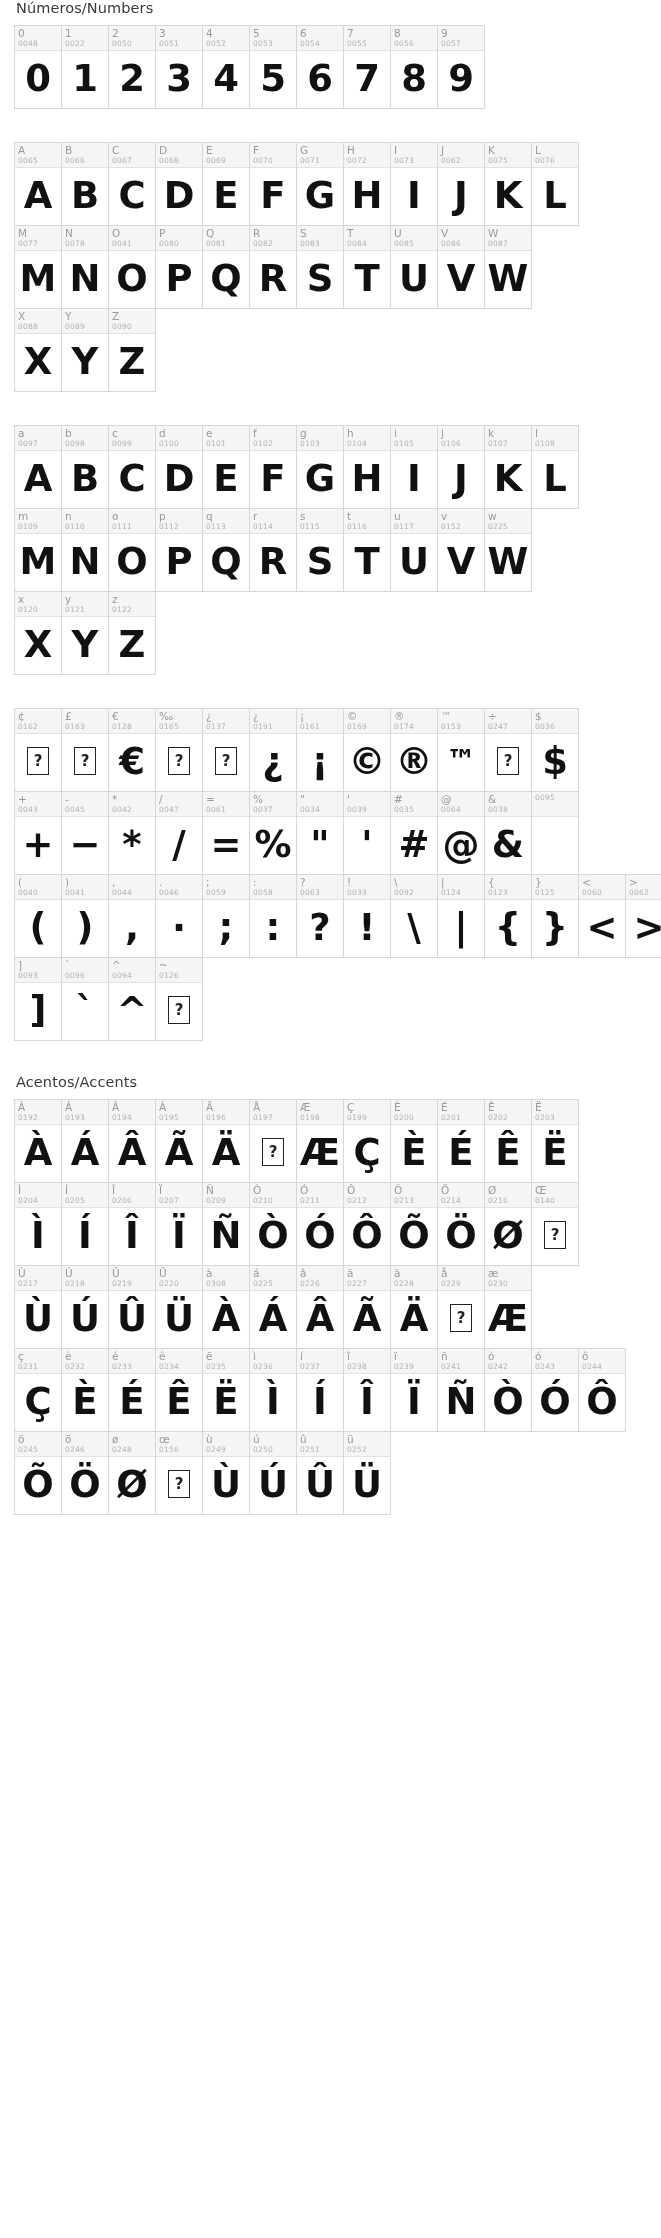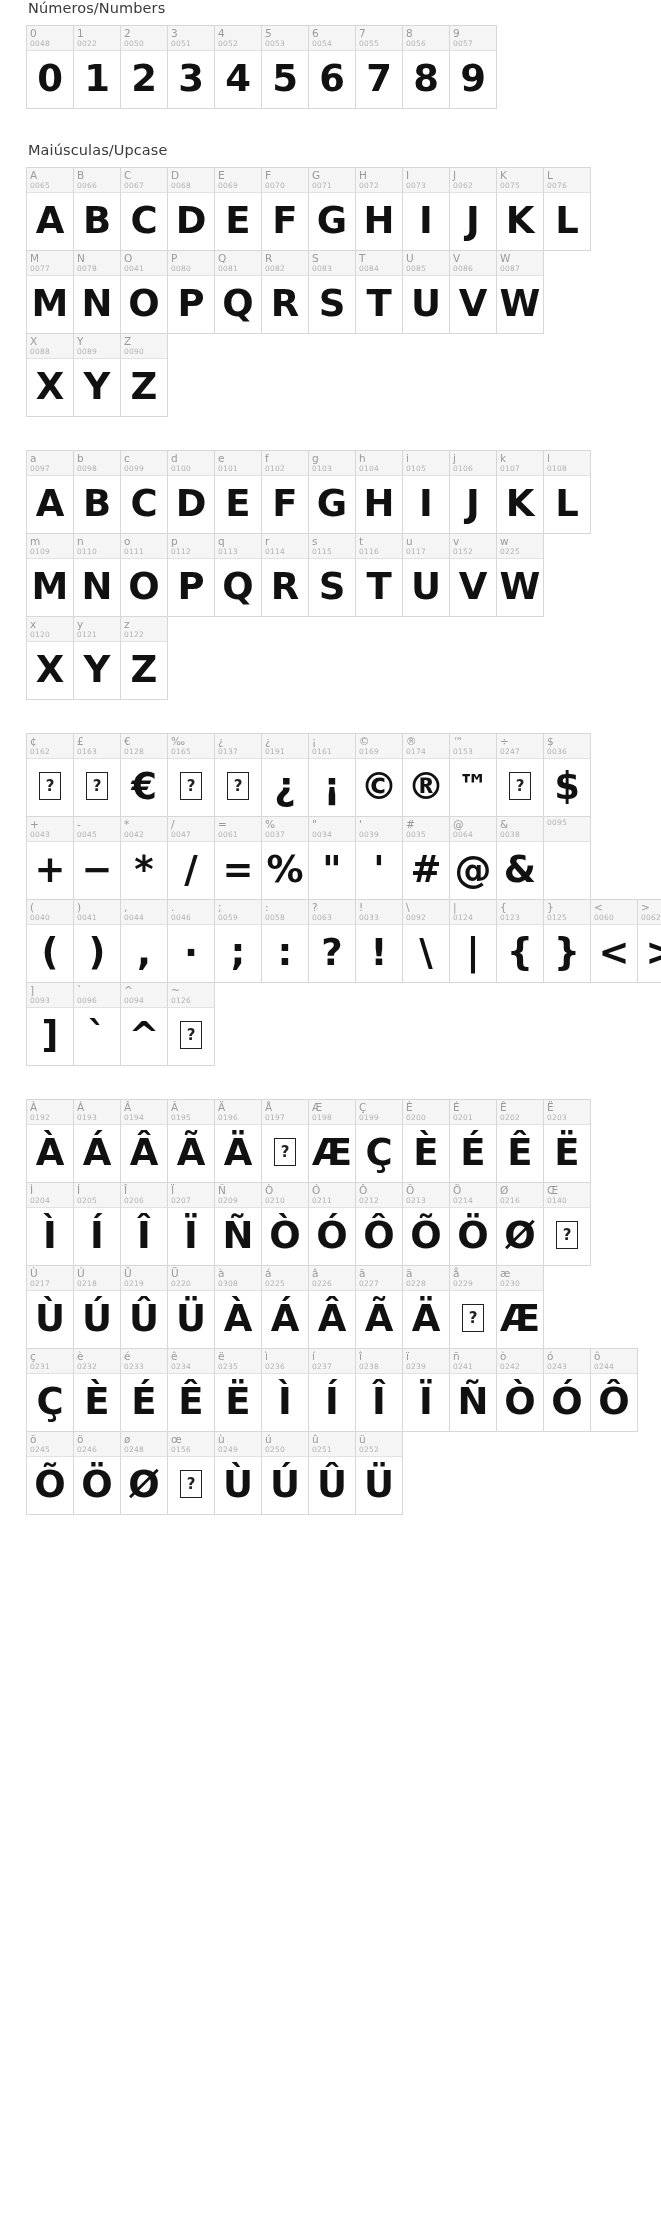--- a/index.html
+++ b/index.html
@@ -9,21 +9,21 @@
   }
   body {
     width: 661px;
     font-family: "DejaVu Sans", "Liberation Sans", sans-serif;
     color: #333333;
     -webkit-font-smoothing: antialiased;
   }
   .page {
     width: 661px;
     box-sizing: border-box;
-    padding: 0 0 40px 16px;
+    padding: 0 0 40px 4px;
   }
   .section {
     margin: 0 0 0 0;
   }
   .section-title {
     font-size: 14.5px;
     color: #3a3a3a;
     font-family: "DejaVu Sans", "Liberation Sans", sans-serif;
     padding: 0 0 9px 12px;
     letter-spacing: 0.1px;
@@ -184,21 +184,20 @@
                 <span class="cell-char">9</span>
                 <span class="cell-code">0057</span>
               </div>
               <div class="cell-glyph">9</div>
             </div>
           </div>
         </div>
       </div>
       <div class="section-gap"></div>
       <div class="section">
-        <div class="section-title">Maiúsculas/Upcase</div>
         <div class="grid">
           <div class="row">
             <div class="cell">
               <div class="cell-head">
                 <span class="cell-char">A</span>
                 <span class="cell-code">0065</span>
               </div>
               <div class="cell-glyph">A</div>
             </div>
             <div class="cell">
@@ -890,20 +889,21 @@
               </div>
               <div class="cell-glyph notdef">
                 <span class="notdef-box">?</span>
               </div>
             </div>
           </div>
         </div>
       </div>
       <div class="section-gap"></div>
       <div class="section">
+        <div class="section-title">Acentos/Accents</div>
         <div class="grid">
           <div class="row">
             <div class="cell">
               <div class="cell-head">
                 <span class="cell-char">À</span>
                 <span class="cell-code">0192</span>
               </div>
               <div class="cell-glyph">À</div>
             </div>
             <div class="cell">

